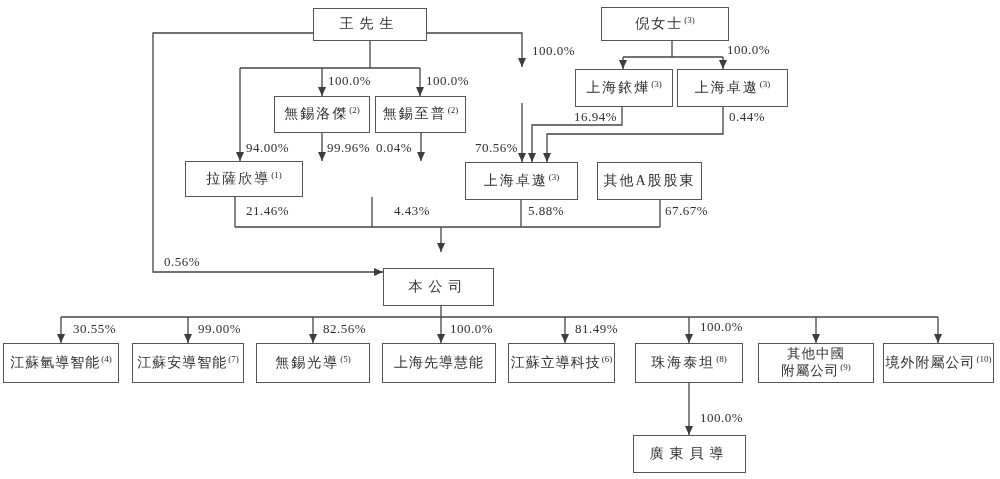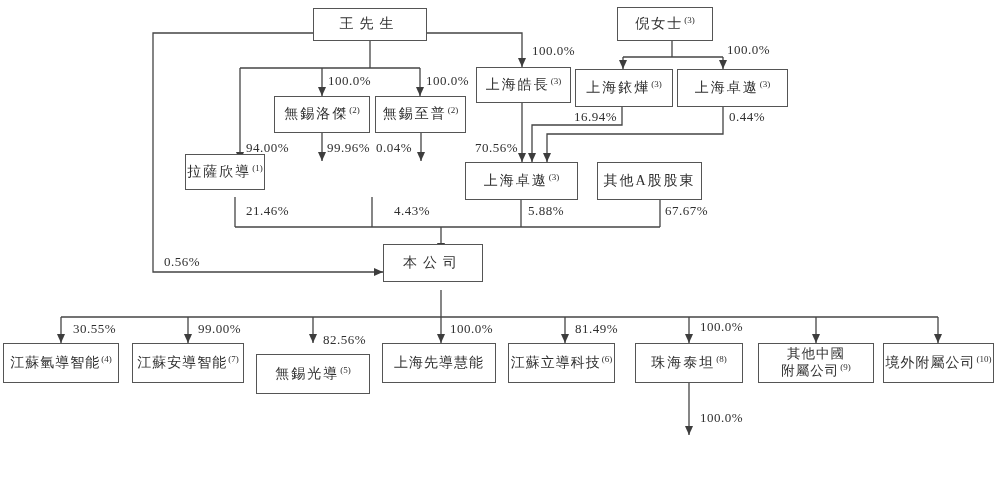--- a/index.html
+++ b/index.html
@@ -91,93 +91,93 @@
       <path d="M689,317 V343" marker-end="url(#arr)"></path>
       <path d="M816,317 V343" marker-end="url(#arr)"></path>
       <path d="M938,317 V343" marker-end="url(#arr)"></path>
       <path d="M689,383 V435" marker-end="url(#arr)"></path>
     </g>
   </svg>
 
   <div class="node wide" style="left:313px;top:8px;width:114px;height:33px">
     <span><span>王先生</span><span class="sup"></span></span>
   </div>
-  <div class="node" style="left:617px;top:7px;width:96px;height:34px">
+  <div class="node" style="left:601px;top:7px;width:128px;height:34px">
     <span><span>倪女士</span><span class="sup">(3)</span></span>
-  </div>
-  <div class="node" style="left:476px;top:67px;width:95px;height:36px">
-    <span><span>上海皓長</span><span class="sup">(3)</span></span>
   </div>
   <div class="node" style="left:575px;top:69px;width:98px;height:38px">
     <span><span>上海銥燁</span><span class="sup">(3)</span></span>
   </div>
   <div class="node" style="left:677px;top:69px;width:111px;height:38px">
     <span><span>上海卓遨</span><span class="sup">(3)</span></span>
   </div>
   <div class="node" style="left:274px;top:96px;width:96px;height:37px">
     <span><span>無錫洛傑</span><span class="sup">(2)</span></span>
   </div>
   <div class="node" style="left:375px;top:96px;width:91px;height:37px">
     <span><span>無錫至普</span><span class="sup">(2)</span></span>
   </div>
-  <div class="node" style="left:185px;top:154px;width:80px;height:36px">
+  <div class="node" style="left:185px;top:161px;width:118px;height:36px">
     <span><span>拉薩欣導</span><span class="sup">(1)</span></span>
   </div>
   <div class="node" style="left:465px;top:162px;width:113px;height:38px">
     <span><span>上海卓遨</span><span class="sup">(3)</span></span>
   </div>
   <div class="node" style="left:597px;top:162px;width:105px;height:38px">
     <span><span>其他A股股東</span></span>
   </div>
-  <div class="node wide" style="left:383px;top:244px;width:100px;height:38px">
+  <div class="node wide" style="left:383px;top:268px;width:111px;height:38px">
     <span><span>本公司</span></span>
   </div>
 
   <div class="node" style="left:3px;top:343px;width:116px;height:40px;letter-spacing:1px">
     <span><span>江蘇氫導智能</span><span class="sup">(4)</span></span>
   </div>
   <div class="node" style="left:132px;top:343px;width:112px;height:40px;letter-spacing:1px">
     <span><span>江蘇安導智能</span><span class="sup">(7)</span></span>
   </div>
-  <div class="node" style="left:256px;top:354px;width:114px;height:40px">
+  <div class="node" style="left:256px;top:343px;width:114px;height:40px">
     <span><span>無錫光導</span><span class="sup">(5)</span></span>
   </div>
   <div class="node" style="left:382px;top:343px;width:114px;height:40px;letter-spacing:1px">
     <span><span>上海先導慧能</span></span>
   </div>
   <div class="node" style="left:508px;top:343px;width:107px;height:40px;letter-spacing:1px">
     <span><span>江蘇立導科技</span><span class="sup">(6)</span></span>
   </div>
   <div class="node" style="left:635px;top:343px;width:108px;height:40px">
     <span><span>珠海泰坦</span><span class="sup">(8)</span></span>
   </div>
   <div class="node twoline" style="left:758px;top:343px;width:116px;height:40px">
     <span class="l1">其他中國</span>
     <span class="l2"><span>附屬公司</span><span class="sup">(9)</span></span>
   </div>
   <div class="node" style="left:883px;top:343px;width:111px;height:40px;letter-spacing:1px">
     <span><span>境外附屬公司</span><span class="sup">(10)</span></span>
+  </div>
+  <div class="node wide" style="left:633px;top:435px;width:113px;height:38px">
+    <span><span>廣東貝導</span></span>
   </div>
 
   <div class="pct" style="left:328px;top:73px">100.0%</div>
   <div class="pct" style="left:426px;top:73px">100.0%</div>
   <div class="pct" style="left:532px;top:43px">100.0%</div>
   <div class="pct" style="left:727px;top:42px">100.0%</div>
   <div class="pct" style="left:246px;top:140px">94.00%</div>
   <div class="pct" style="left:327px;top:140px">99.96%</div>
   <div class="pct" style="left:376px;top:140px">0.04%</div>
   <div class="pct" style="left:475px;top:140px">70.56%</div>
   <div class="pct" style="left:574px;top:109px">16.94%</div>
   <div class="pct" style="left:729px;top:109px">0.44%</div>
   <div class="pct" style="left:246px;top:203px">21.46%</div>
   <div class="pct" style="left:394px;top:203px">4.43%</div>
   <div class="pct" style="left:528px;top:203px">5.88%</div>
   <div class="pct" style="left:665px;top:203px">67.67%</div>
   <div class="pct" style="left:164px;top:254px">0.56%</div>
   <div class="pct" style="left:73px;top:321px">30.55%</div>
   <div class="pct" style="left:198px;top:321px">99.00%</div>
-  <div class="pct" style="left:323px;top:332px">82.56%</div>
+  <div class="pct" style="left:323px;top:321px">82.56%</div>
   <div class="pct" style="left:450px;top:321px">100.0%</div>
   <div class="pct" style="left:575px;top:321px">81.49%</div>
   <div class="pct" style="left:700px;top:319px">100.0%</div>
   <div class="pct" style="left:700px;top:410px">100.0%</div>
 
 </div>
 
 </body></html>

